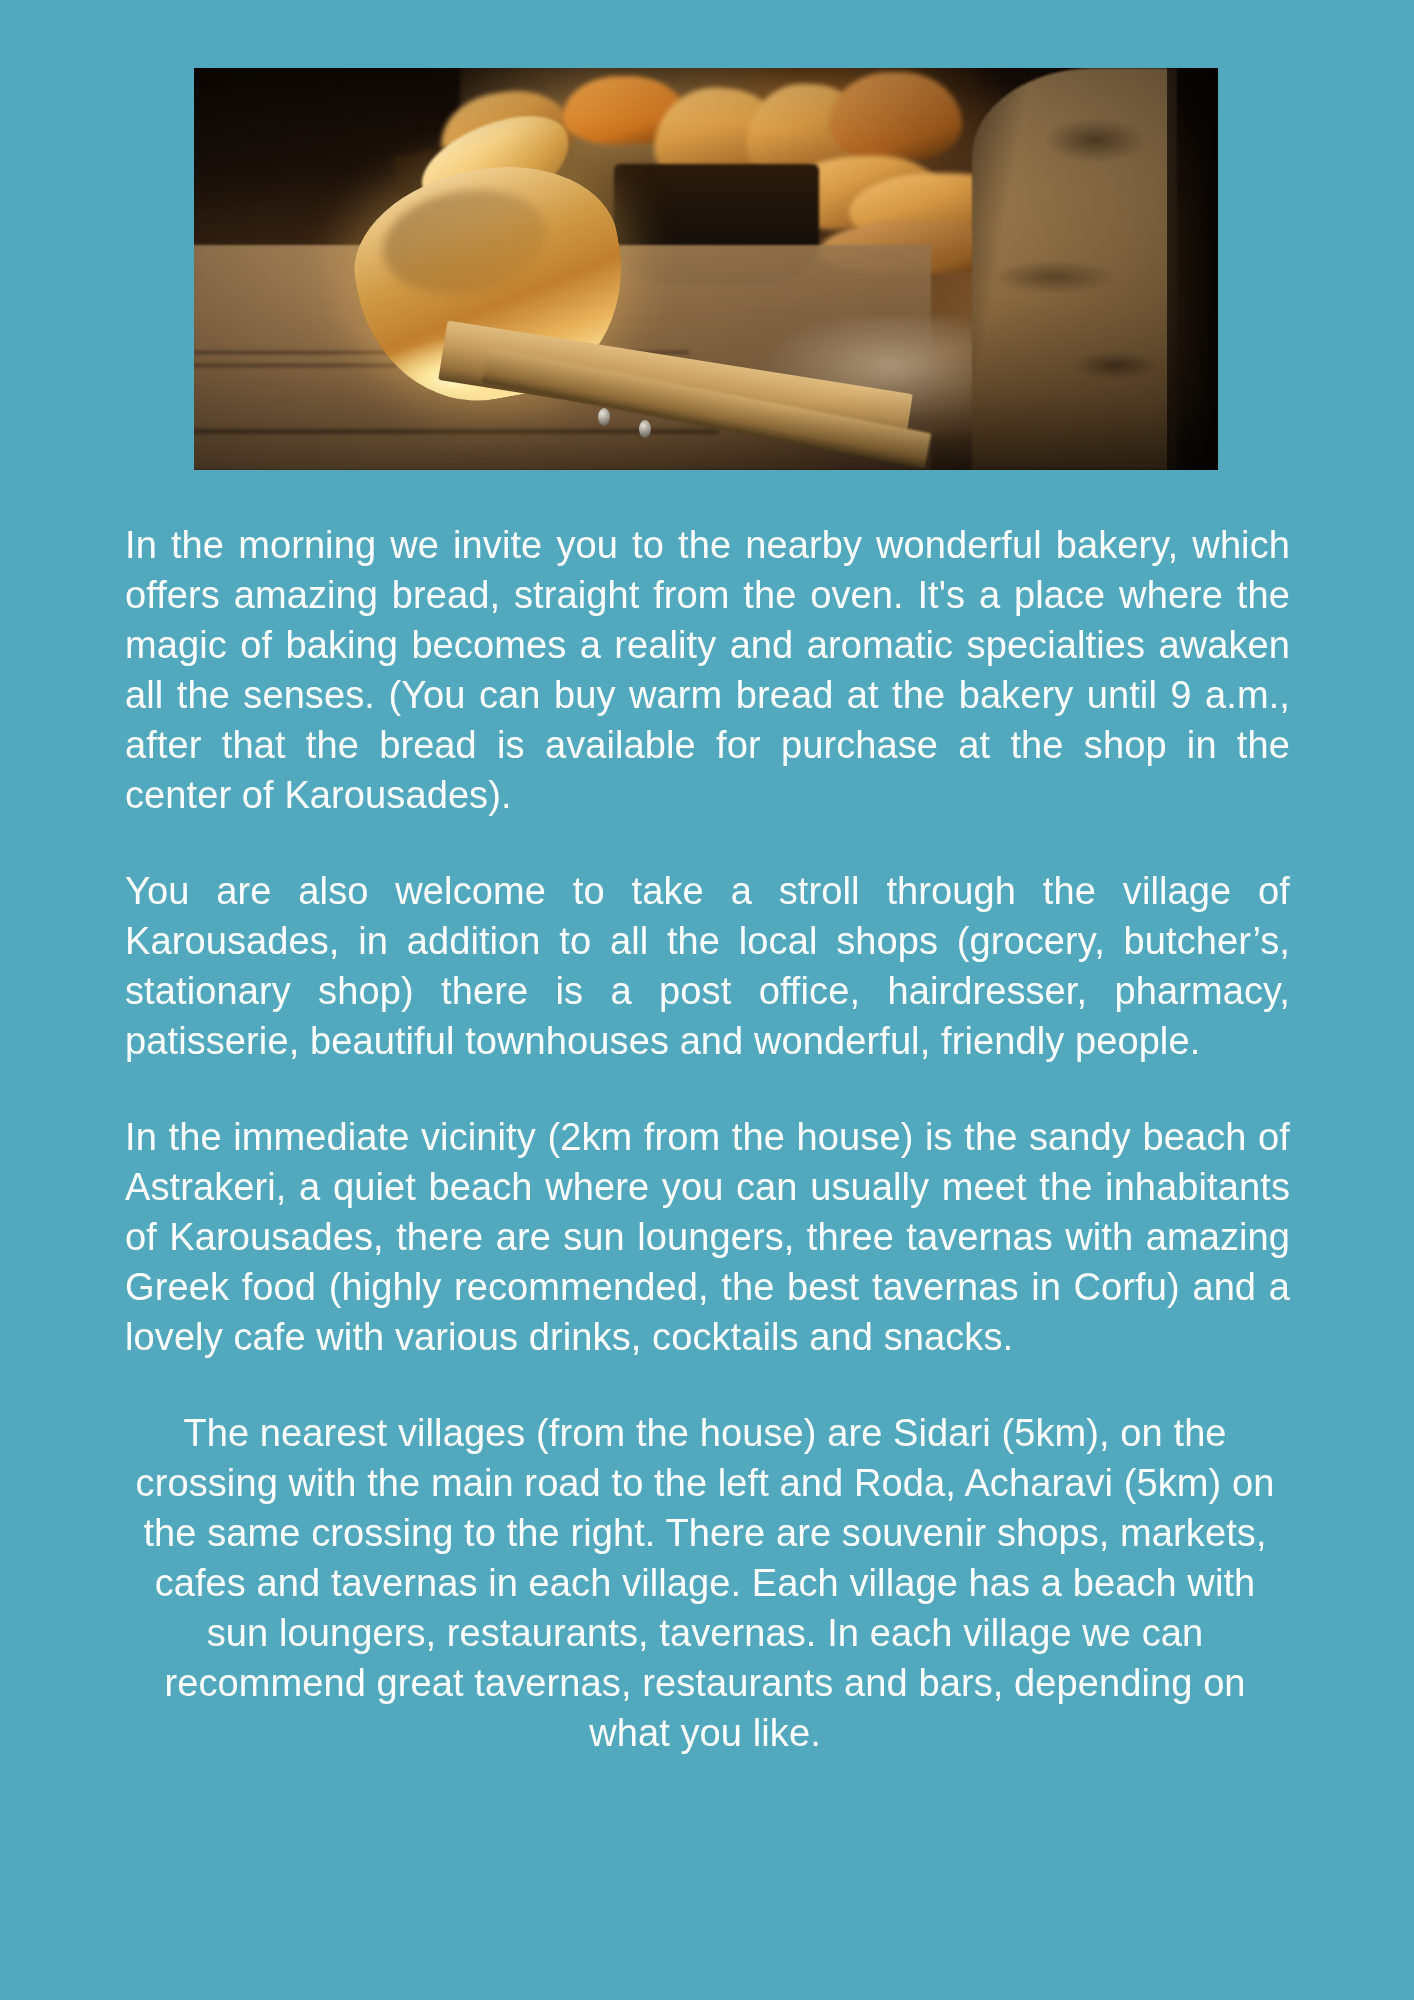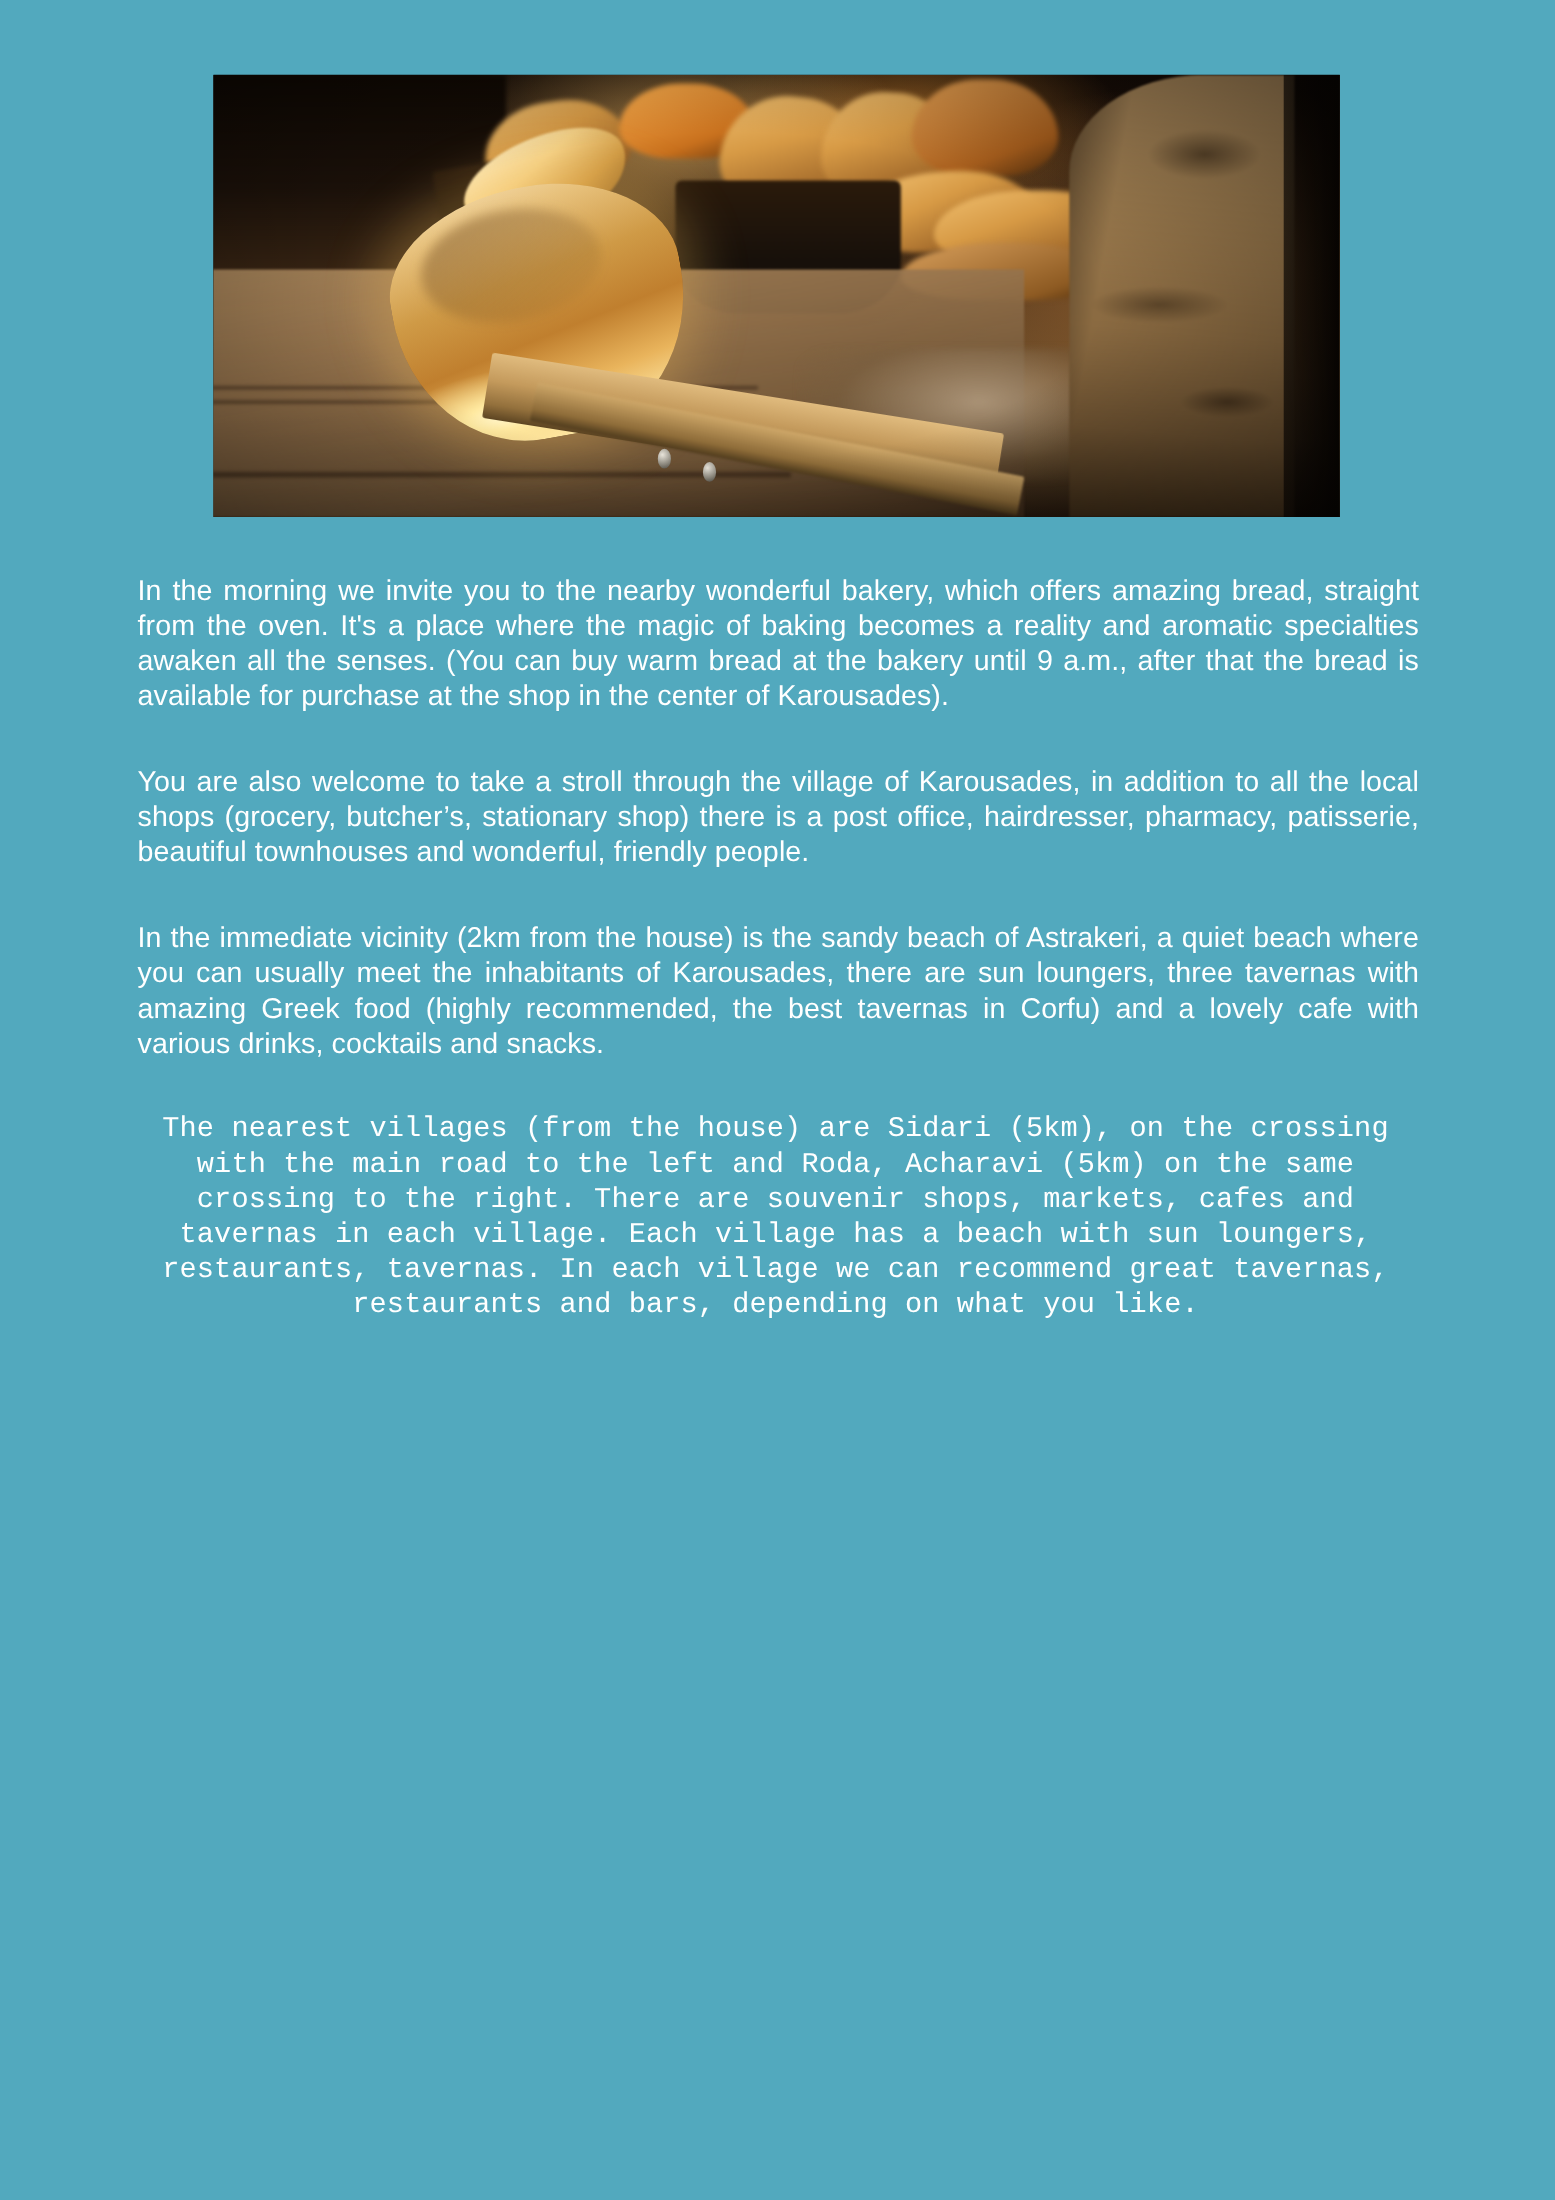--- a/index.html
+++ b/index.html
@@ -219,32 +219,31 @@
   
   .content {
     position: absolute;
     left: 125px;
     top: 520px;
     width: 1165px;
   }
   p.para {
     margin: 0 0 46px 0;
     color: #ffffff;
-    font-size: 26px;
-    line-height: 32px;
+    font-size: 38px;
+    line-height: 50px;
     letter-spacing: .1px;
     text-align: justify;
     font-weight: 400;
   }
   p.para.last {
     text-align: center;
     margin-bottom: 0;
     width: 1140px;
     margin-left: 10px;
-    font-family: Liberation Mono, monospace;
   }
 </style>
 </head>
 <body>
 
 <div class="page">
 
   <div class="hero-wrap">
     <div class="photo">
       <div class="backwall"></div>

